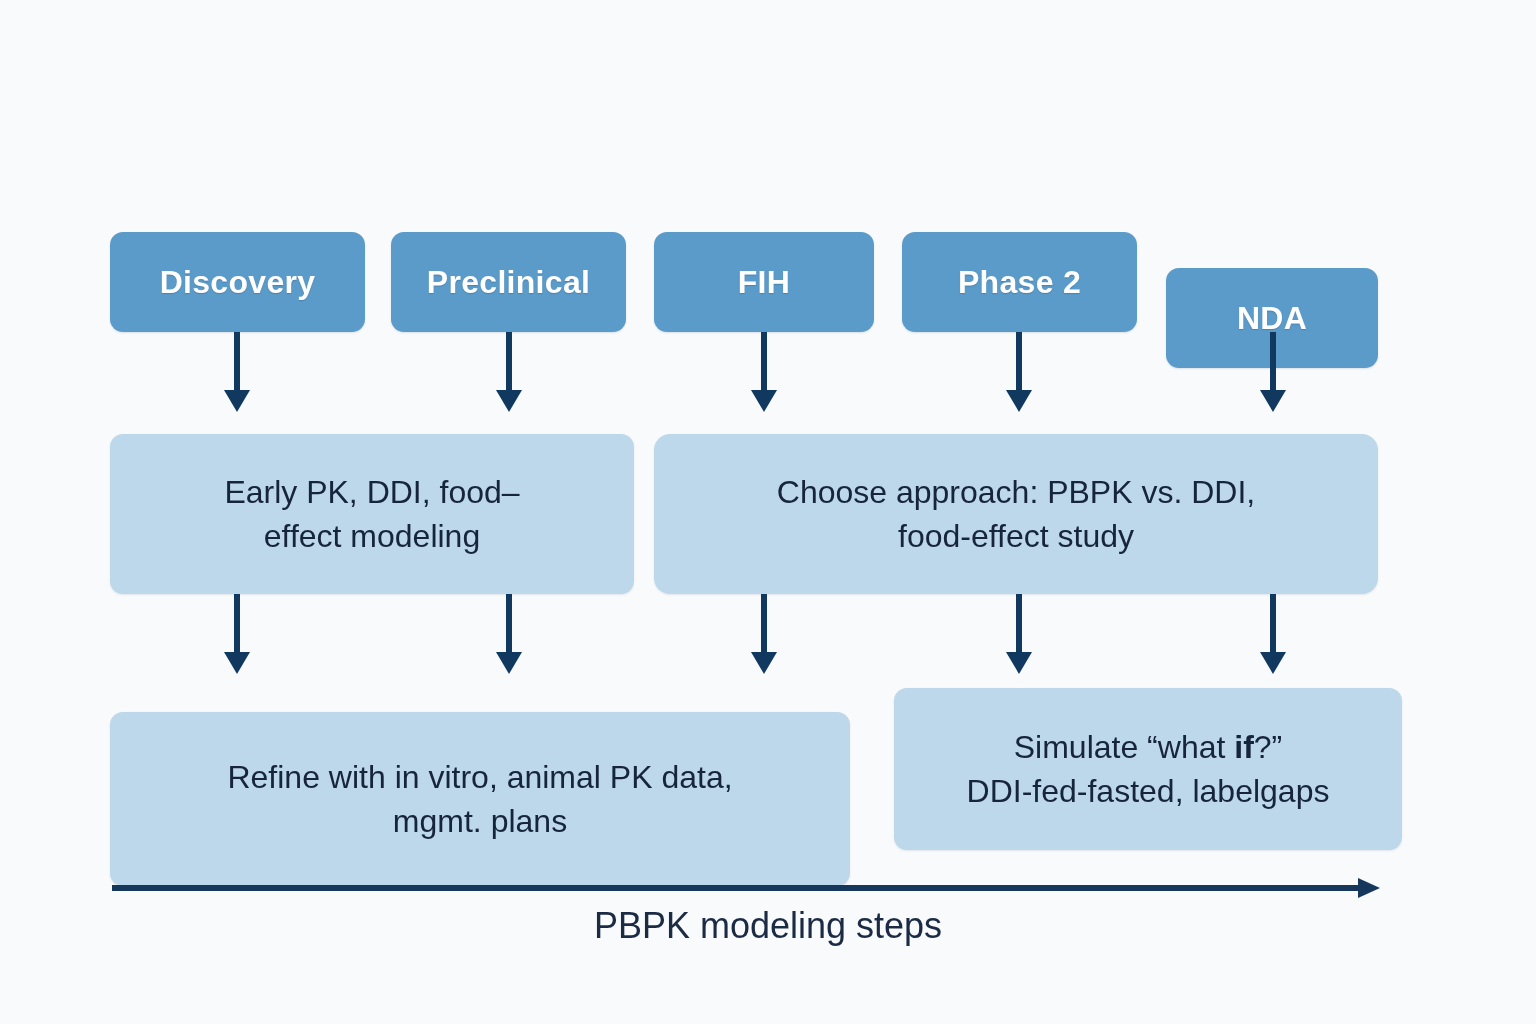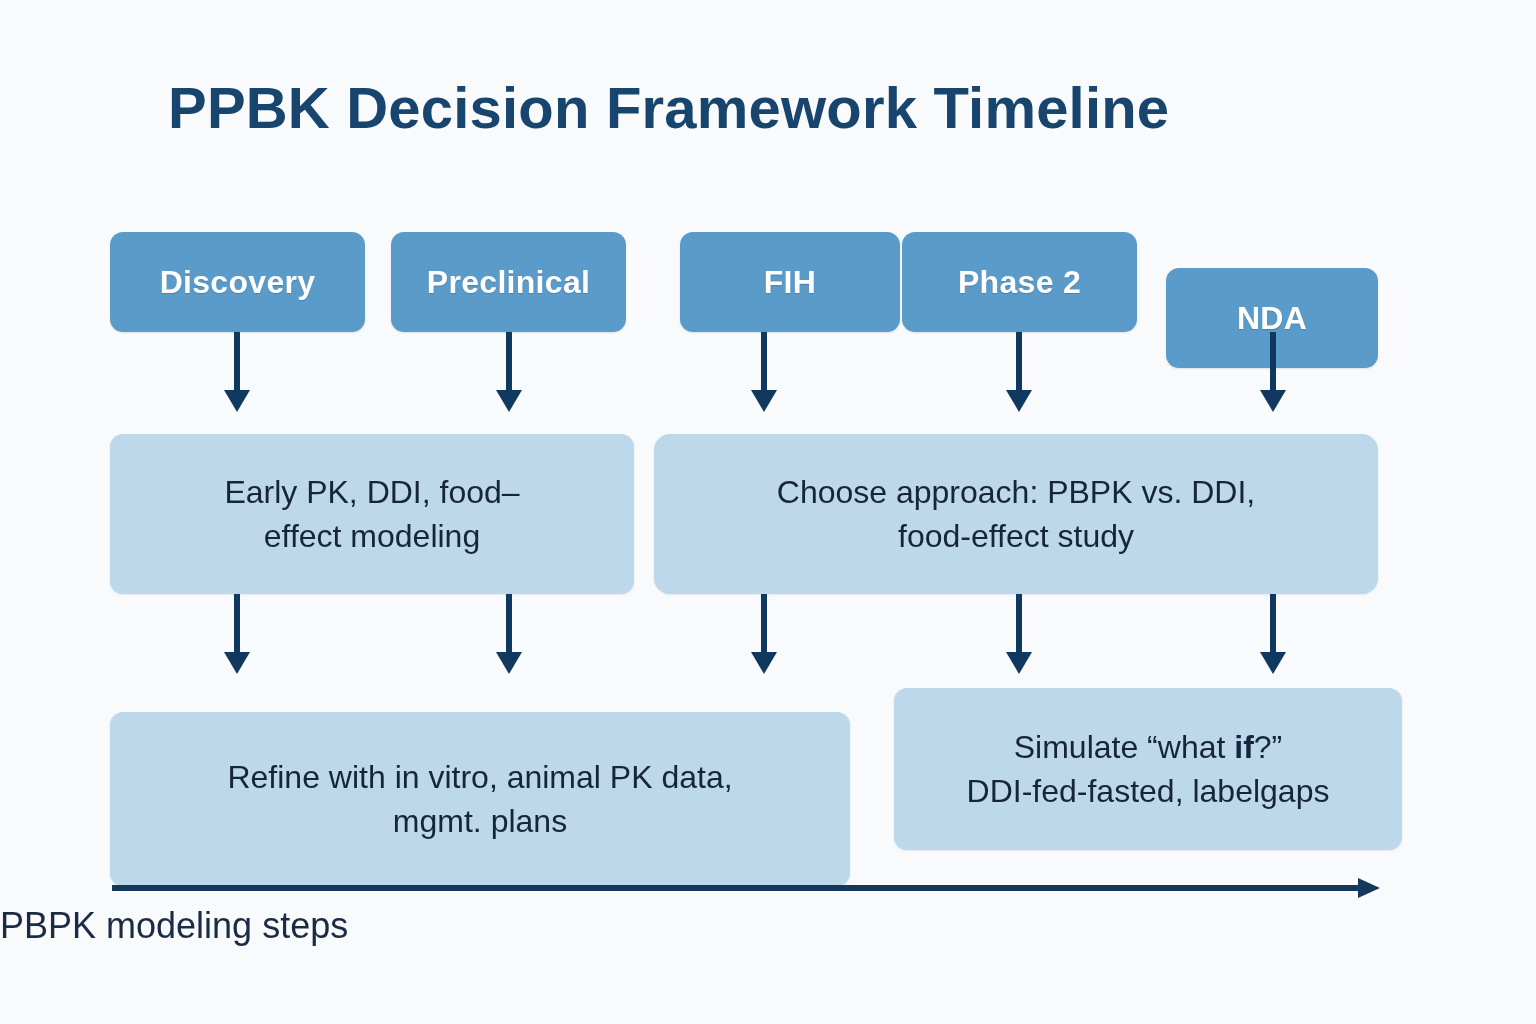--- a/index.html
+++ b/index.html
@@ -119,41 +119,40 @@
     height: 0;
     border-top: 10px solid transparent;
     border-bottom: 10px solid transparent;
     border-left: 22px solid #16375c;
   }
   #axis-caption {
     position: absolute;
     left: 0;
     top: 905px;
     width: 1536px;
-    text-align: left;
+    text-align: center;
     font-size: 36px;
     color: #1c2b44;
     white-space: nowrap;
   }
 </style>
 </head>
 <body>
 
 <div id="canvas">
 
-  <div id="title">PPBK Decision Framework Timeline</div>
 
   <div id="stage-row">
       <div class="stage-box" style="left: 110px; width: 255px;">
         <span class="stage-label">Discovery</span>
       </div>
       <div class="stage-box" style="left: 391px; width: 235px;">
         <span class="stage-label">Preclinical</span>
       </div>
-      <div class="stage-box" style="left: 680px; width: 220px;">
+      <div class="stage-box" style="left: 654px; width: 220px;">
         <span class="stage-label">FIH</span>
       </div>
       <div class="stage-box" style="left: 902px; width: 235px;">
         <span class="stage-label">Phase 2</span>
       </div>
       <div class="stage-box" style="left: 1166px; width: 212px; margin-top: 36px;">
         <span class="stage-label">NDA</span>
       </div>
     </div>
   <div id="content-rows">

